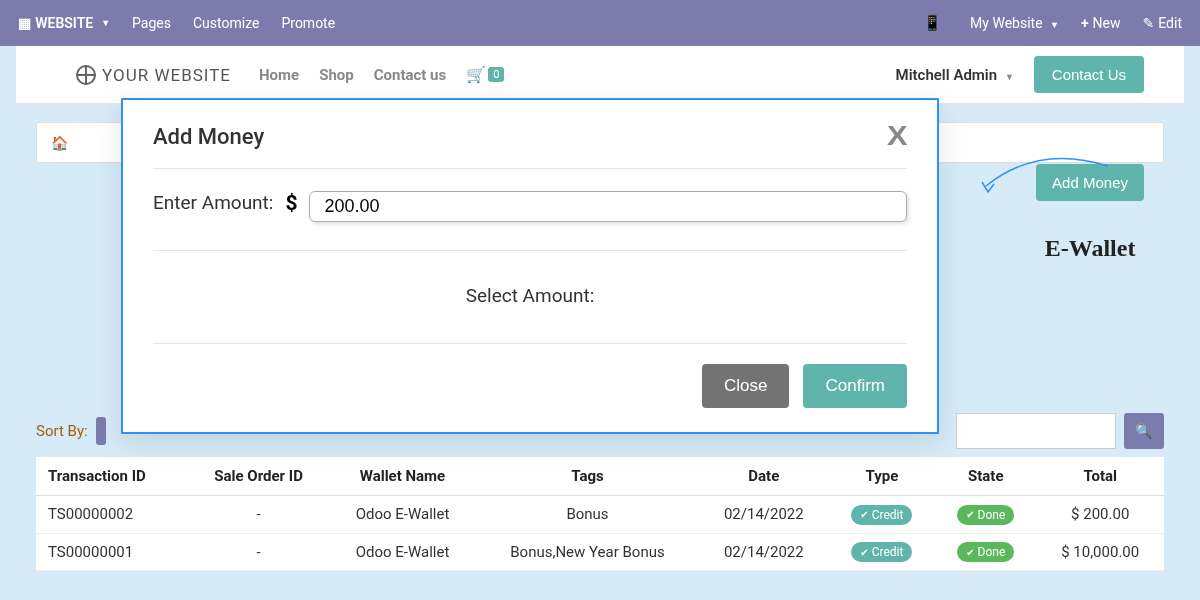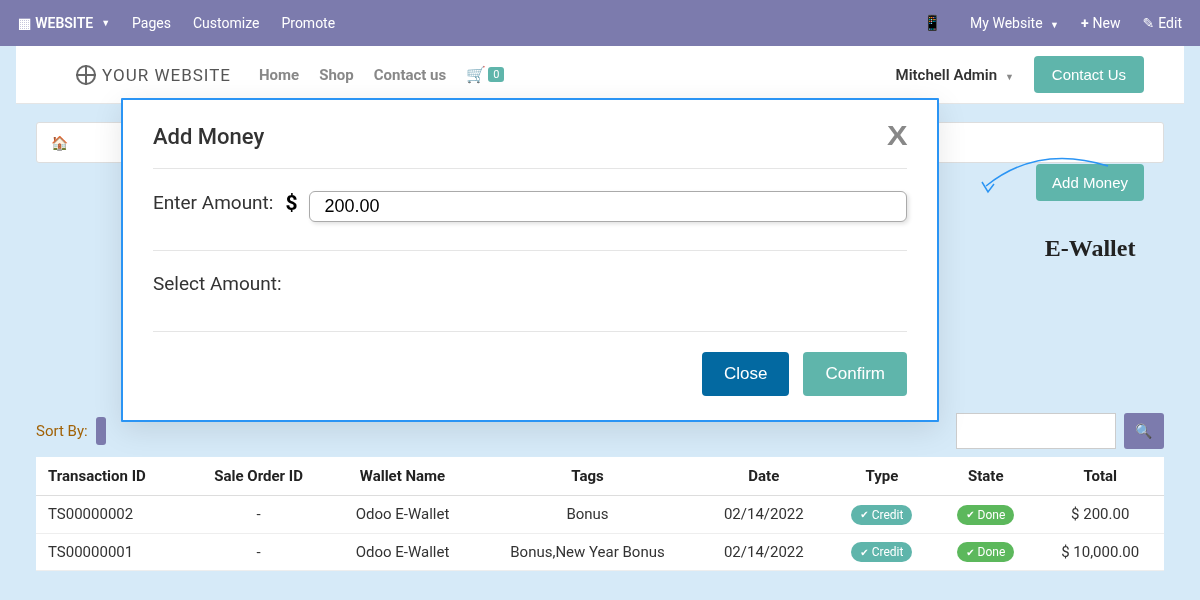--- a/index.html
+++ b/index.html
@@ -65,26 +65,26 @@
 .modal { position: absolute; left: 121px; top: 98px; width: 818px; background: #fff; border: 2px solid #2a94f4; border-radius: 1px; box-shadow: 0 8px 30px rgba(0,0,0,0.1); pointer-events: auto; }
 .modal-header { display: flex; align-items: center; padding: 20px 30px 16px 30px; }
 .modal-header h2 { font-size: 22px; font-weight: 500; color: #333; flex: 1; }
 .modal-header .close-x { font-size: 28px; font-weight: 700; color: #888; cursor: pointer; font-family: Arial; transform: scaleX(1.1); }
 .modal hr { border: none; border-top: 1px solid #e5e5e5; margin: 0 30px; }
 .modal-body { padding: 22px 30px; }
 .amount-row { display: flex; align-items: flex-start; gap: 12px; margin-bottom: 6px; }
 .amount-label { font-size: 19px; color: #333; }
 .amount-row .dollar { font-size: 21px; font-weight: 700; }
 .amount-input { flex: 1; border: 1px solid #aaa; border-radius: 6px; padding: 4px 14px; font-size: 18px; box-shadow: 2px 2px 4px rgba(0,0,0,0.12); }
-.select-label { font-size: 19px; color: #333; margin: 15px 0 14px; }
+.select-label { text-align: center; font-size: 19px; color: #333; margin: 27px 0 14px; }
 .amount-buttons { display: flex; gap: 12px; justify-content: space-between; margin-bottom: 14px; }
 .amt-btn { background: #fff; border: 1px solid #ccc; border-radius: 6px; padding: 12px 20px; font-size: 18px; cursor: pointer; color: #333; }
 .amt-btn.selected { box-shadow: 2px 2px 5px rgba(0,0,0,0.2); color: #555; }
 .modal-footer { display: flex; justify-content: flex-end; gap: 14px; padding: 20px 30px 24px; }
-.btn-close { background: #0369a1; color: #fff; border: none; padding: 12px 22px; font-size: 17px; border-radius: 4px; cursor: pointer; }
+.btn-close { background: #737373; color: #fff; border: none; padding: 12px 22px; font-size: 17px; border-radius: 4px; cursor: pointer; }
 .btn-confirm { background: #5fb5ab; color: #fff; border: none; padding: 12px 22px; font-size: 17px; border-radius: 4px; cursor: pointer; }
 </style>
 </head>
 <body>
 
 <div class="top-nav">
   <div class="left-group">
     <div class="brand nav-item">
       <span>▦</span>
       <span>WEBSITE</span>

